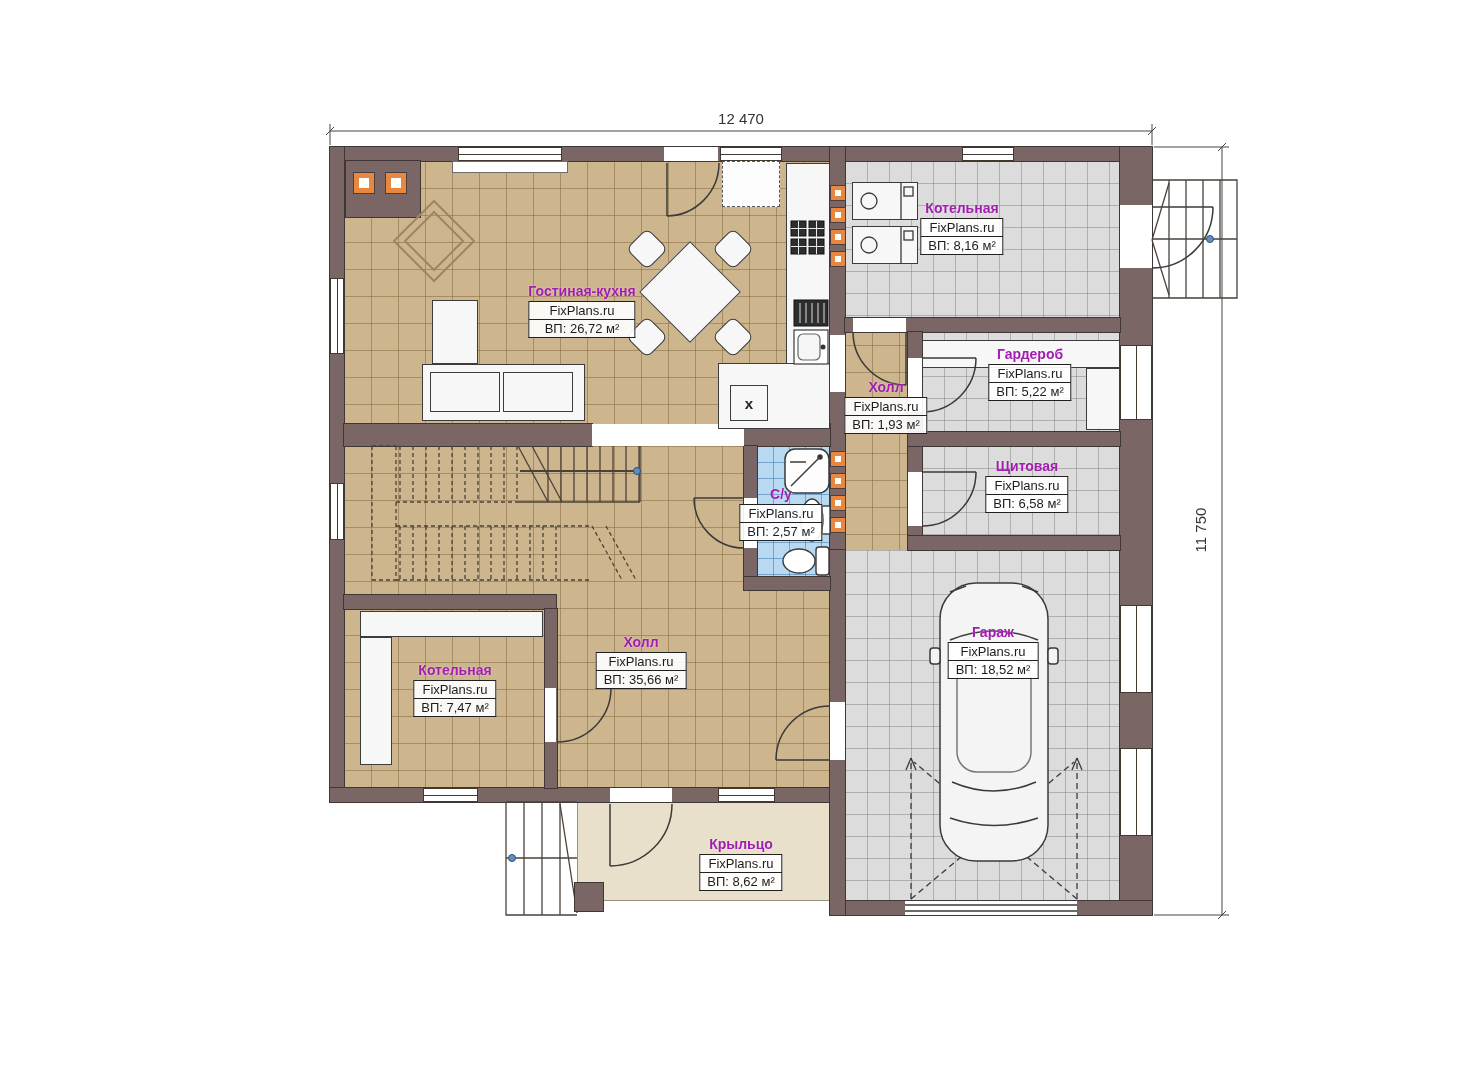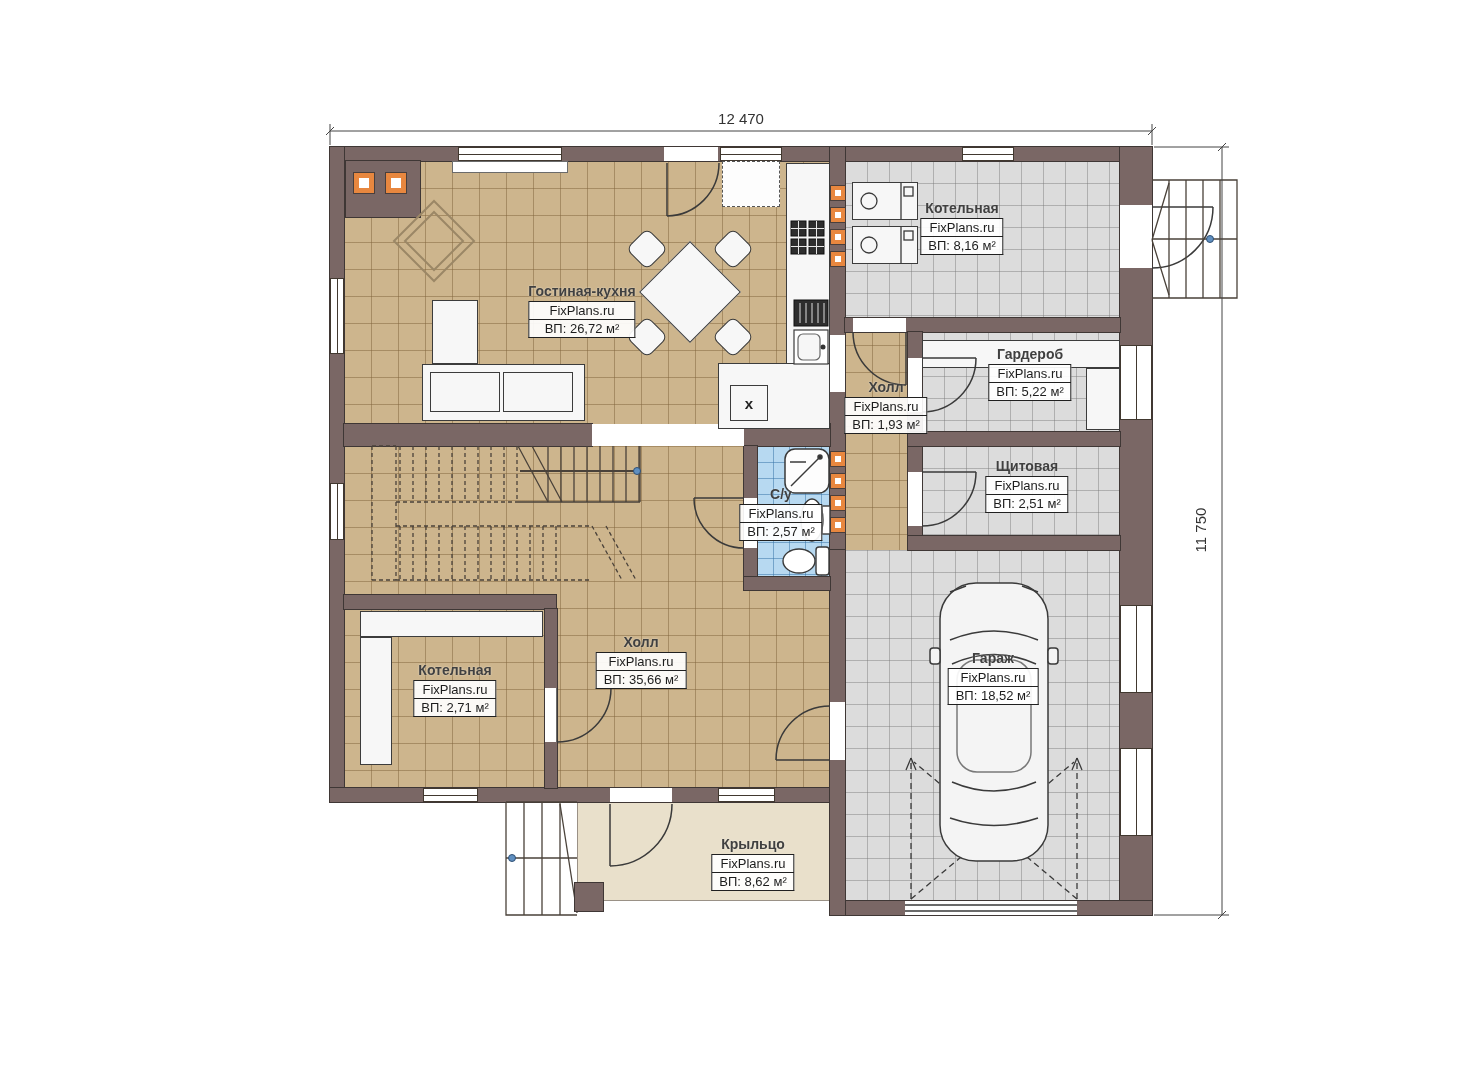--- a/index.html
+++ b/index.html
@@ -34,21 +34,21 @@
   .vent-sm{width:14px;height:14px;background:#fff;border:4px solid #e8873f;box-shadow:0 0 0 1px #4a3f3c;box-sizing:border-box;}
   
   .furn{background:#f7f7f7;border:1px solid #3c3c3c;box-sizing:border-box;}
   .furn-dash{background:#fdfdfd;border:1px dashed #555;box-sizing:border-box;}
   .rot45{transform:rotate(45deg);}
   .chair{border-radius:7px;}
   .washer-mark{display:flex;align-items:center;justify-content:center;
     font-size:15px;color:#222;font-weight:bold;}
   
   .room-label{position:absolute;transform:translateX(-50%);text-align:center;z-index:30;}
-  .rname{font-size:14px;font-weight:bold;color:#404040;margin-bottom:2px;white-space:nowrap;
+  .rname{font-size:14px;font-weight:bold;color:#a21caf;margin-bottom:2px;white-space:nowrap;
     text-shadow:0 0 2px rgba(255,255,255,.6);text-align:center;}
   .rbox{border:1.6px solid #202020;background:rgba(255,255,255,.92);font-size:13px;color:#1c1c1c;
     padding:1px 7px;white-space:nowrap;}
   .rbox.second{border-top:0;}
   .dim-label{position:absolute;font-size:15px;color:#333;white-space:nowrap;z-index:25;}
   svg{position:absolute;left:0;top:0;z-index:20;pointer-events:none;}
   .layer{z-index:10;}
   .toplayer{z-index:15;}
 </style>
 </head>
@@ -303,48 +303,48 @@
     <div class="rbox second">ВП: 8,16 м²</div>
   </div>
   <div class="room-label" style="left:1030px;top:346px;">
     <div class="rname">Гардероб</div>
     <div class="rbox">FixPlans.ru</div>
     <div class="rbox second">ВП: 5,22 м²</div>
   </div>
   <div class="room-label" style="left:1027px;top:458px;">
     <div class="rname">Щитовая</div>
     <div class="rbox">FixPlans.ru</div>
-    <div class="rbox second">ВП: 2,51 м²</div>
+    <div class="rbox second">ВП: 6,58 м²</div>
   </div>
   <div class="room-label" style="left:886px;top:379px;">
     <div class="rname">Холл</div>
     <div class="rbox">FixPlans.ru</div>
     <div class="rbox second">ВП: 1,93 м²</div>
   </div>
   <div class="room-label" style="left:781px;top:486px;">
     <div class="rname">С/у</div>
     <div class="rbox">FixPlans.ru</div>
     <div class="rbox second">ВП: 2,57 м²</div>
   </div>
   <div class="room-label" style="left:641px;top:634px;">
     <div class="rname">Холл</div>
     <div class="rbox">FixPlans.ru</div>
     <div class="rbox second">ВП: 35,66 м²</div>
   </div>
   <div class="room-label" style="left:455px;top:662px;">
     <div class="rname">Котельная</div>
     <div class="rbox">FixPlans.ru</div>
-    <div class="rbox second">ВП: 2,71 м²</div>
-  </div>
-  <div class="room-label" style="left:993px;top:650px;">
+    <div class="rbox second">ВП: 7,47 м²</div>
+  </div>
+  <div class="room-label" style="left:993px;top:624px;">
     <div class="rname">Гараж</div>
     <div class="rbox">FixPlans.ru</div>
     <div class="rbox second">ВП: 18,52 м²</div>
   </div>
-  <div class="room-label" style="left:741px;top:836px;margin-left:12px;">
+  <div class="room-label" style="left:741px;top:836px;">
     <div class="rname">Крыльцо</div>
     <div class="rbox">FixPlans.ru</div>
     <div class="rbox second">ВП: 8,62 м²</div>
   </div>
 
   <div class="dim-label" style="left:741px;top:110px;transform:translateX(-50%);">12 470</div>
   <div class="dim-label" style="left:1200px;top:530px;transform:translate(-50%,-50%) rotate(-90deg);">11 750</div>
 
 </div>
 

